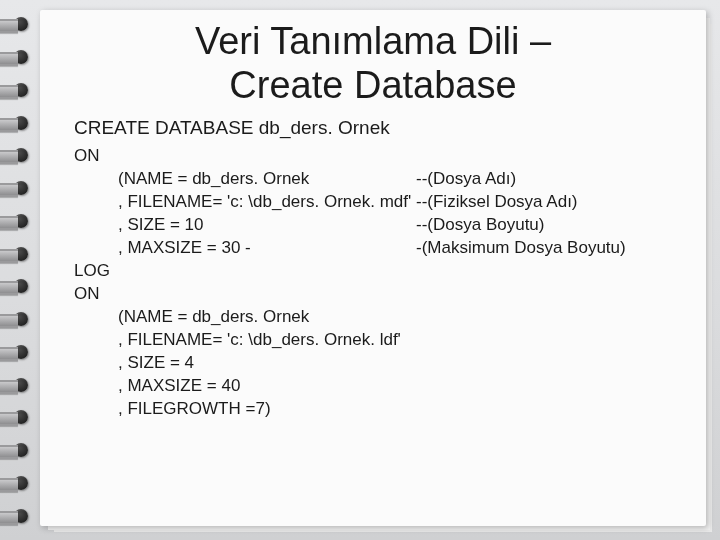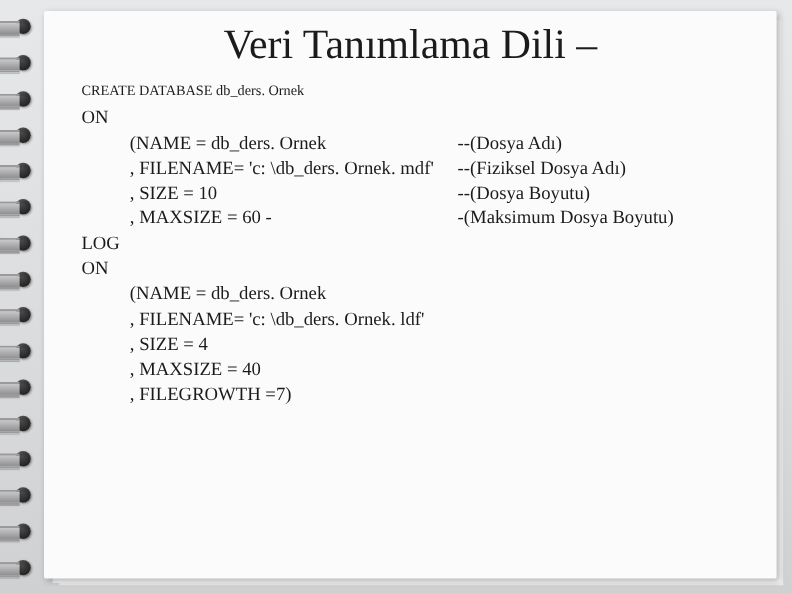--- a/index.html
+++ b/index.html
@@ -9,21 +9,20 @@
     height: 540px;
     overflow: hidden;
     font-family: Arial, Helvetica, sans-serif;
     background: #d8d9db;
   }
   .stage {
     position: relative;
     width: 720px;
     height: 540px;
     background: linear-gradient(180deg, #e7e8ea 0%, #dadbdd 60%, #cfd0d2 100%);
-    font-family: Liberation Serif, serif;
   }
   
   .binding {
     position: absolute;
     left: 0;
     top: 0;
     width: 40px;
     height: 540px;
     display: flex;
     flex-direction: column;
@@ -72,21 +71,21 @@
   }
   .title {
     text-align: center;
     font-size: 38px;
     line-height: 1.15;
     color: #1b1b1b;
     padding: 10px 30px 6px 30px;
     font-weight: 400;
   }
   .subtitle {
-    font-size: 13px;
+    font-size: 19px;
     color: #1b1b1b;
     padding: 4px 0 2px 34px;
     font-weight: 400;
   }
   .code {
     font-size: 17px;
     color: #1b1b1b;
     padding: 4px 20px 0 34px;
     line-height: 1.35;
   }
@@ -125,20 +124,21 @@
       <div class="ring"></div>
     <div class="ring"></div>
       <div class="ring"></div>
       <div class="ring"></div>
       <div class="ring"></div>
   </div>
 
   <div class="paper">
     <div class="title">
       <span>Veri Tanımlama Dili –</span><br>
+      <span>Create Database</span>
     </div>
 
     <div class="subtitle">CREATE DATABASE db_ders. Ornek</div>
 
     <div class="code" style="position:relative;">
       <div class="row">
           <span class="left ind0">ON</span>
         </div>
 
       <div class="row">
@@ -147,21 +147,21 @@
       </div>
       <div class="row">
         <span class="left ind1">, FILENAME= 'c: \db_ders. Ornek. mdf'</span>
         <span class="comment right-col">--(Fiziksel Dosya Adı)</span>
       </div>
       <div class="row">
         <span class="left ind1">, SIZE = 10</span>
         <span class="comment right-col">--(Dosya Boyutu)</span>
       </div>
       <div class="row">
-        <span class="left ind1">, MAXSIZE = 60 -</span>
+        <span class="left ind1">, MAXSIZE = 30 -</span>
         <span class="comment right-col">-(Maksimum Dosya Boyutu)</span>
       </div>
 
       <div class="row">
           <span class="left ind0">LOG</span>
         </div>
       <div class="row">
           <span class="left ind0">ON</span>
         </div>
 

